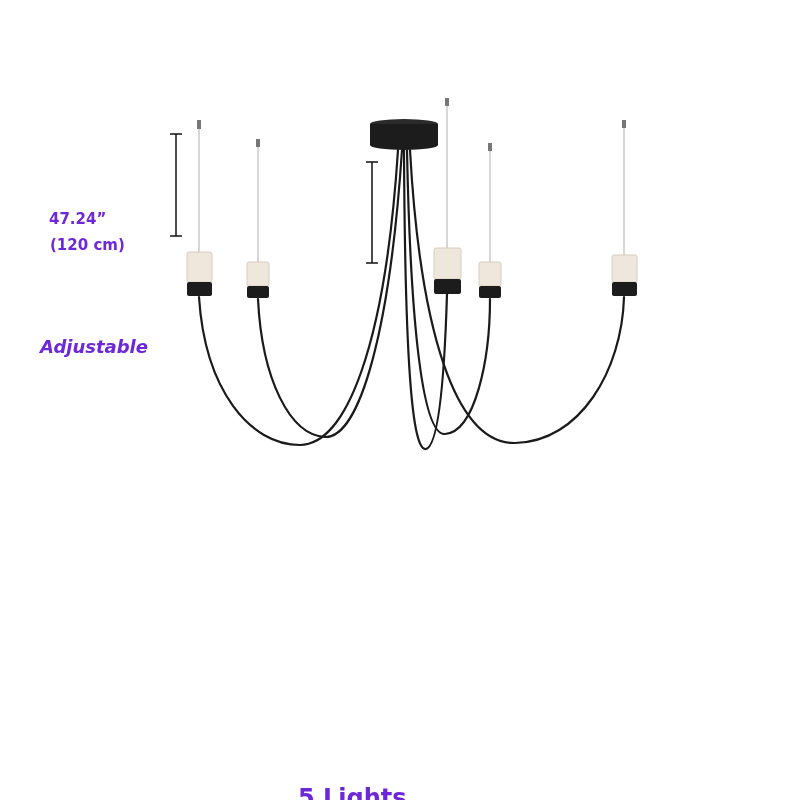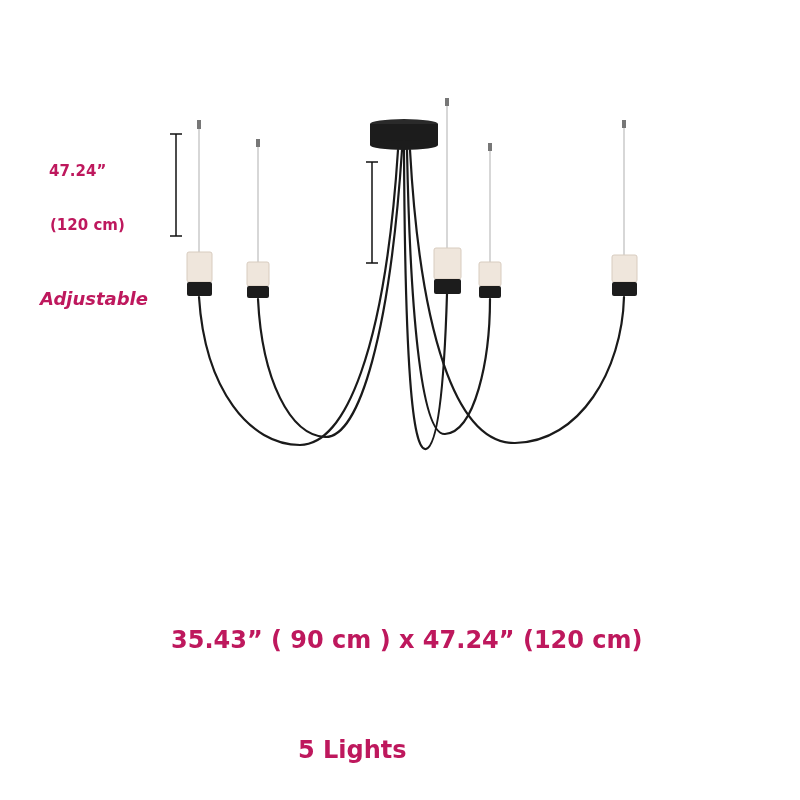--- a/index.html
+++ b/index.html
@@ -1,20 +1,20 @@
 <!DOCTYPE html>
 <html><head>
   <meta charset="utf-8">
   <style>
     html, body { margin:0; padding:0; background:#ffffff; }
     body { width:800px; height:800px; position:relative; overflow:hidden; font-family:"DejaVu Sans", sans-serif; color:#111; }
     .stage { position:absolute; left:0; top:0; width:800px; height:800px; }
-    .txt { position:absolute; font-weight:bold; white-space:nowrap; color:#be185d; }
+    .txt { position:absolute; font-weight:bold; white-space:nowrap; color:#6d28d9;margin-top:48px; }
     .dim-label-1 { left:49px; top:162px; font-size:15px; }
-    .dim-label-2 { left:50px; top:216px; font-size:15px; }
+    .dim-label-2 { left:50px; top:188px; font-size:15px; }
     .adj-label { left:40px; top:288px; font-size:18px;font-style:italic; }
     .dims-caption { left:171px; top:626px; font-size:24px; }
     .lights-caption { left:298px; top:736px; font-size:24px; }
     svg { position:absolute; left:0; top:0; }
   </style>
 </head>
 <body>
 
 <div class="stage">
 
@@ -83,15 +83,14 @@
     </g>
     <g>
       <rect x="612" y="255" width="25" height="27" rx="2" fill="#efe6dc" stroke="#d8ccbf" stroke-width="1"></rect>
       <rect x="612" y="282" width="25" height="14" rx="2" fill="#1c1c1c"></rect>
     </g>
   </svg>
 
   <div class="txt dim-label-1">47.24”</div>
   <div class="txt dim-label-2">(120 cm)</div>
   <div class="txt adj-label">Adjustable</div>
-  <div class="txt dims-caption">35.43” ( 90 cm ) x 47.24” (120 cm)</div>
   <div class="txt lights-caption">5 Lights</div>
 </div>
 
 </body></html>

